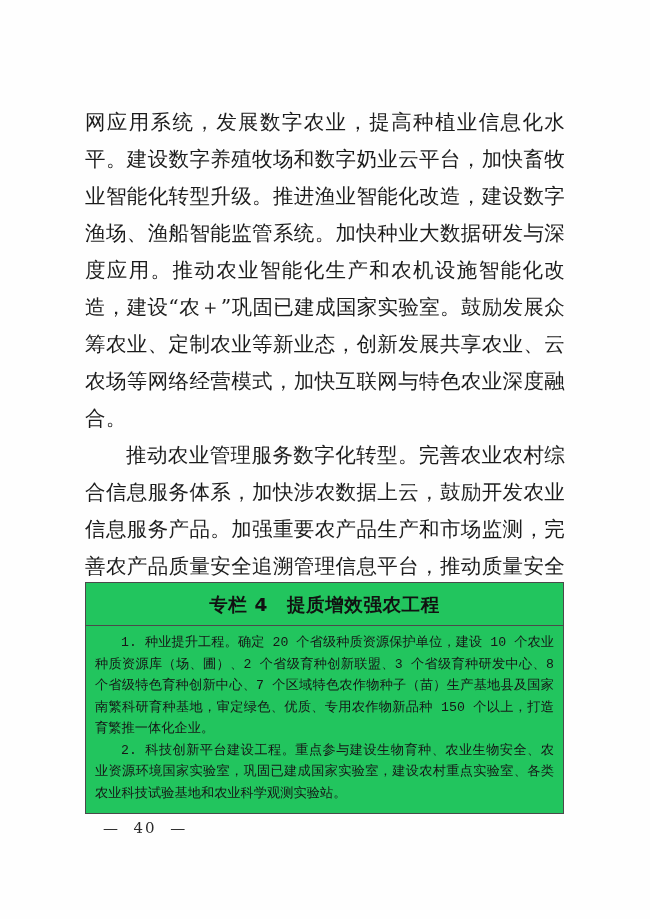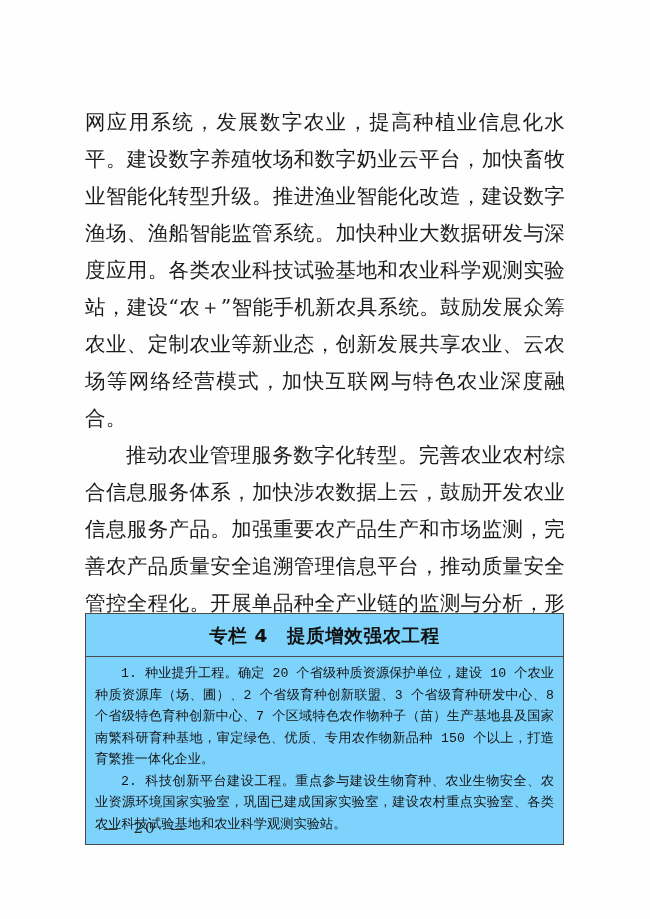--- a/index.html
+++ b/index.html
@@ -49,25 +49,25 @@
     text-indent: 41px;
   }
   .para + .para {
     margin-top: 0;
   }
 
   
   .box {
     position: absolute;
     left: 85px;
-    top: 613px;
+    top: 582px;
     width: 479px;
     border: 1.4px solid #4a4a4a;
     box-sizing: border-box;
-    background: #7dd3fc;
+    background: #22c55e;
   }
   .box-title {
     text-align: center;
     font-size: 18.5px;
     font-weight: bold;
     font-family: "DejaVu Sans", "Liberation Sans", sans-serif;
     padding: 9px 0 8px 0;
     border-bottom: 1.2px solid #4a4a4a;
     letter-spacing: 0.6px;
     color: #111111;
@@ -99,27 +99,27 @@
     font-family: "DejaVu Serif", "Liberation Serif", serif;
     white-space: pre;
   }
 </style>
 </head>
 <body>
 
 <div class="page">
 
   <div class="content">
-    <p class="para">网应用系统，发展数字农业，提高种植业信息化水平。建设数字养殖牧场和数字奶业云平台，加快畜牧业智能化转型升级。推进渔业智能化改造，建设数字渔场、渔船智能监管系统。加快种业大数据研发与深度应用。各类农业科技试验基地和农业科学观测实验站，建设“农＋”智能手机新农具系统。鼓励发展众筹农业、定制农业等新业态，创新发展共享农业、云农场等网络经营模式，加快互联网与特色农业深度融合。</p>
+    <p class="para">网应用系统，发展数字农业，提高种植业信息化水平。建设数字养殖牧场和数字奶业云平台，加快畜牧业智能化转型升级。推进渔业智能化改造，建设数字渔场、渔船智能监管系统。加快种业大数据研发与深度应用。推动农业智能化生产和农机设施智能化改造，建设“农＋”巩固已建成国家实验室。鼓励发展众筹农业、定制农业等新业态，创新发展共享农业、云农场等网络经营模式，加快互联网与特色农业深度融合。</p>
     <p class="para indent">推动农业管理服务数字化转型。完善农业农村综合信息服务体系，加快涉农数据上云，鼓励开发农业信息服务产品。加强重要农产品生产和市场监测，完善农产品质量安全追溯管理信息平台，推动质量安全管控全程化。开展单品种全产业链的监测与分析，形成农业全产业链数据资源，逐步实现对全省农业生产、加工、流通、消费等数据全面、实时监测。深入实施信息进村入户工程，推动“互联网＋”向农村延伸，提高村级综合服务信息化水平。</p>
   </div>
 
   <div class="box">
     <div class="box-title">专栏 4　提质增效强农工程</div>
     <div class="box-body">
       <p class="box-item">1. 种业提升工程。确定 20 个省级种质资源保护单位，建设 10 个农业种质资源库（场、圃）、2 个省级育种创新联盟、3 个省级育种研发中心、8 个省级特色育种创新中心、7 个区域特色农作物种子（苗）生产基地县及国家南繁科研育种基地，审定绿色、优质、专用农作物新品种 150 个以上，打造育繁推一体化企业。</p>
       <p class="box-item">2. 科技创新平台建设工程。重点参与建设生物育种、农业生物安全、农业资源环境国家实验室，巩固已建成国家实验室，建设农村重点实验室、各类农业科技试验基地和农业科学观测实验站。</p>
     </div>
   </div>
 
-  <div class="page-number">—  20  —</div>
+  <div class="page-number">—  40  —</div>
 
 </div>
 
 </body></html>

